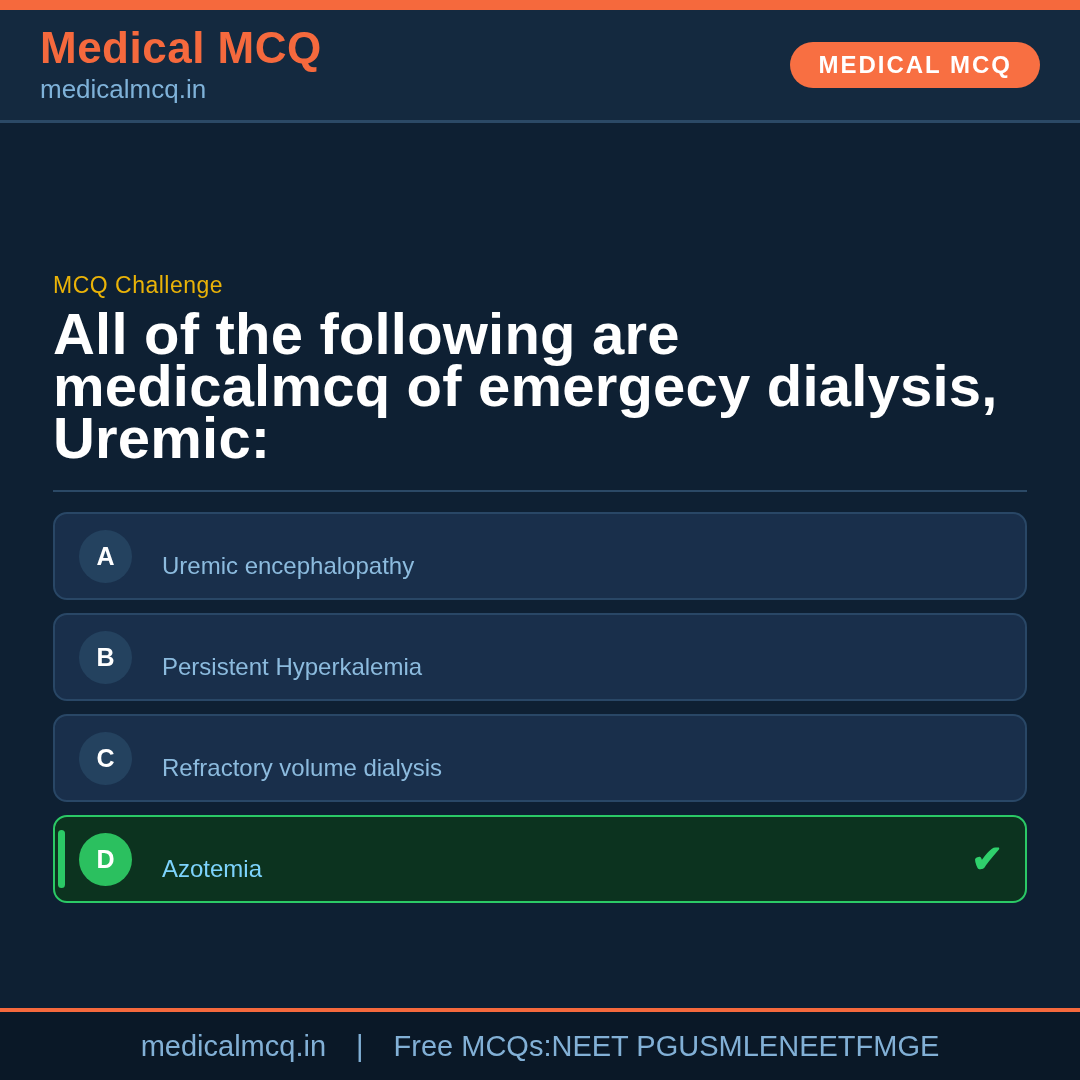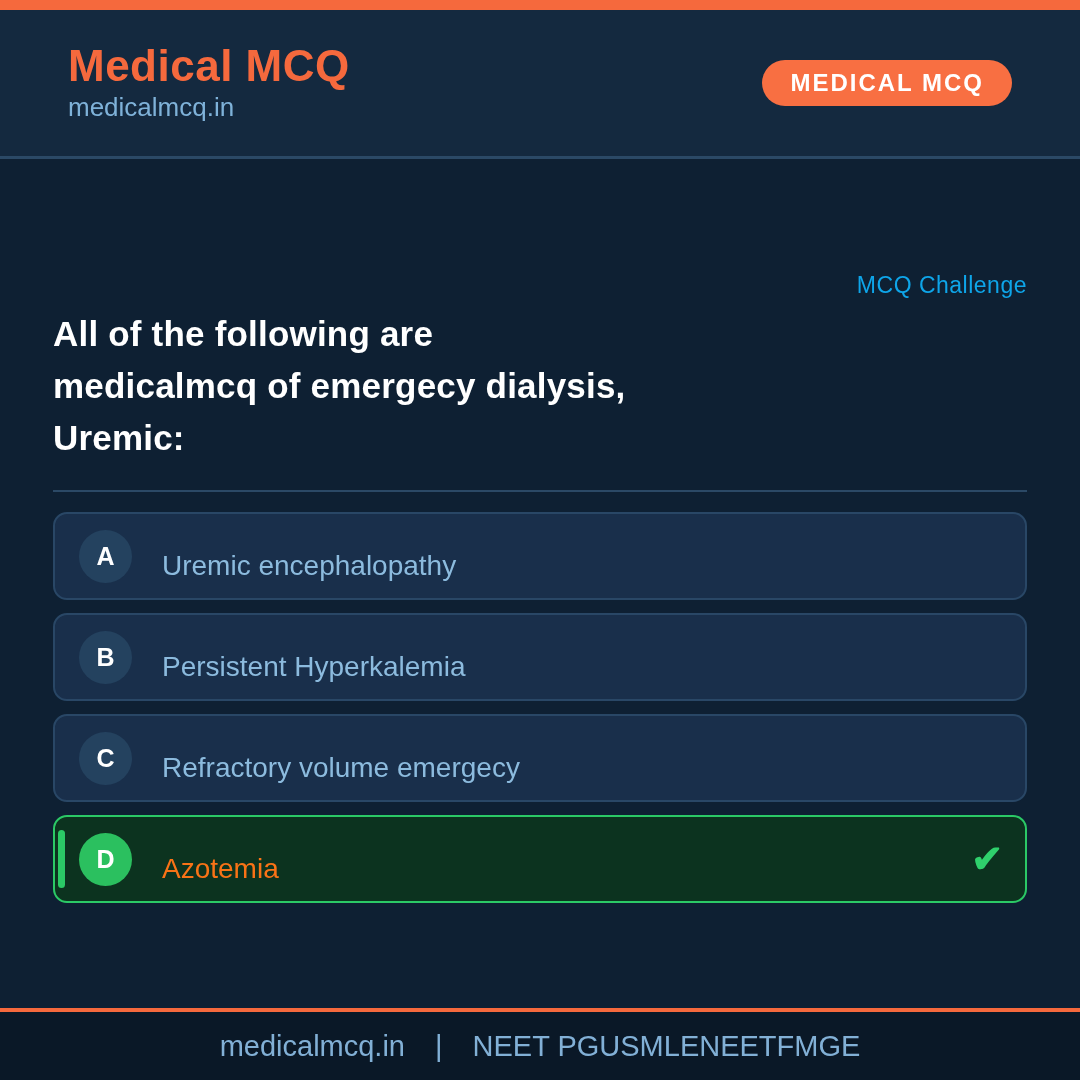--- a/index.html
+++ b/index.html
@@ -16,27 +16,27 @@
   }
 
   
   .top-accent {
     position: absolute; top: 0; left: 0; right: 0;
     height: 10px;
     background: #f5693d;
   }
   .header {
     position: absolute; top: 10px; left: 0; right: 0;
-    height: 149px;
+    height: 113px;
     background: #14293f;
     border-bottom: 3px solid #2b4966;
     display: flex;
     align-items: center;
     justify-content: space-between;
-    padding: 0 68px;
+    padding: 0 40px;
   }
   .brand-title {
     color: #f5693d;
     font-size: 44px;
     font-weight: bold;
     letter-spacing: 0.5px;
     line-height: 1.05;
   }
   .brand-domain {
     color: #7fb2d9;
@@ -53,30 +53,29 @@
     border-radius: 24px;
     white-space: nowrap;
   }
 
   
   .main {
     position: absolute;
     top: 272px; left: 53px; right: 53px;
   }
   .eyebrow {
-    color: #0ea5e9;
+    color: #eab308;
     font-size: 23px;
     letter-spacing: 0.5px;
-    text-align: right;
   }
   .question-title {
     margin-top: 9px;
     color: #ffffff;
     font-weight: bold;
-    font-size: 35px;
+    font-size: 58px;
     line-height: 52px;
     letter-spacing: 0.2px;
   }
   .question-title span { display: block; }
   .divider {
     margin-top: 26px;
     height: 0;
     border-top: 2px solid #2b4966;
   }
 
@@ -106,29 +105,29 @@
     font-size: 25px;
     font-weight: bold;
     display: flex;
     align-items: center;
     justify-content: center;
     flex: 0 0 auto;
   }
   .option-label {
     margin-left: 30px;
     color: #8cbbde;
-    font-size: 28px;
+    font-size: 24px;
     margin-top: 20px;
   }
   .option.correct {
     background: #0c331f;
     border-color: #2bc966;
   }
   .option.correct .option-letter { background: #2bc05f; }
-  .option.correct .option-label { color: #f97316; }
+  .option.correct .option-label { color: #7dd3fc; }
   .correct-bar {
     position: absolute;
     left: 3px; top: 13px; bottom: 13px;
     width: 7px;
     border-radius: 4px;
     background: #2bc966;
   }
   .check-icon {
     position: absolute;
     right: 22px;
@@ -191,37 +190,38 @@
         <div class="option-label">Uremic encephalopathy</div>
       </div>
 
       <div class="option">
         <div class="option-letter">B</div>
         <div class="option-label">Persistent Hyperkalemia</div>
       </div>
 
       <div class="option">
         <div class="option-letter">C</div>
-        <div class="option-label">Refractory volume emergecy</div>
+        <div class="option-label">Refractory volume dialysis</div>
       </div>
 
       <div class="option correct">
         <div class="correct-bar"></div>
         <div class="option-letter">D</div>
         <div class="option-label">Azotemia</div>
         <div class="check-icon">✔</div>
       </div>
 
     </div>
   </div>
 
   <div class="footer-accent"></div>
 
   <div class="footer">
     <span>medicalmcq.in</span>
     <span class="sep">|</span>
+    <span>Free MCQs:</span>
     <span class="exam">NEET PG</span>
     <span class="exam">USMLE</span>
     <span class="exam">NEET</span>
     <span class="exam">FMGE</span>
   </div>
 
 </div>
 
 </body></html>

